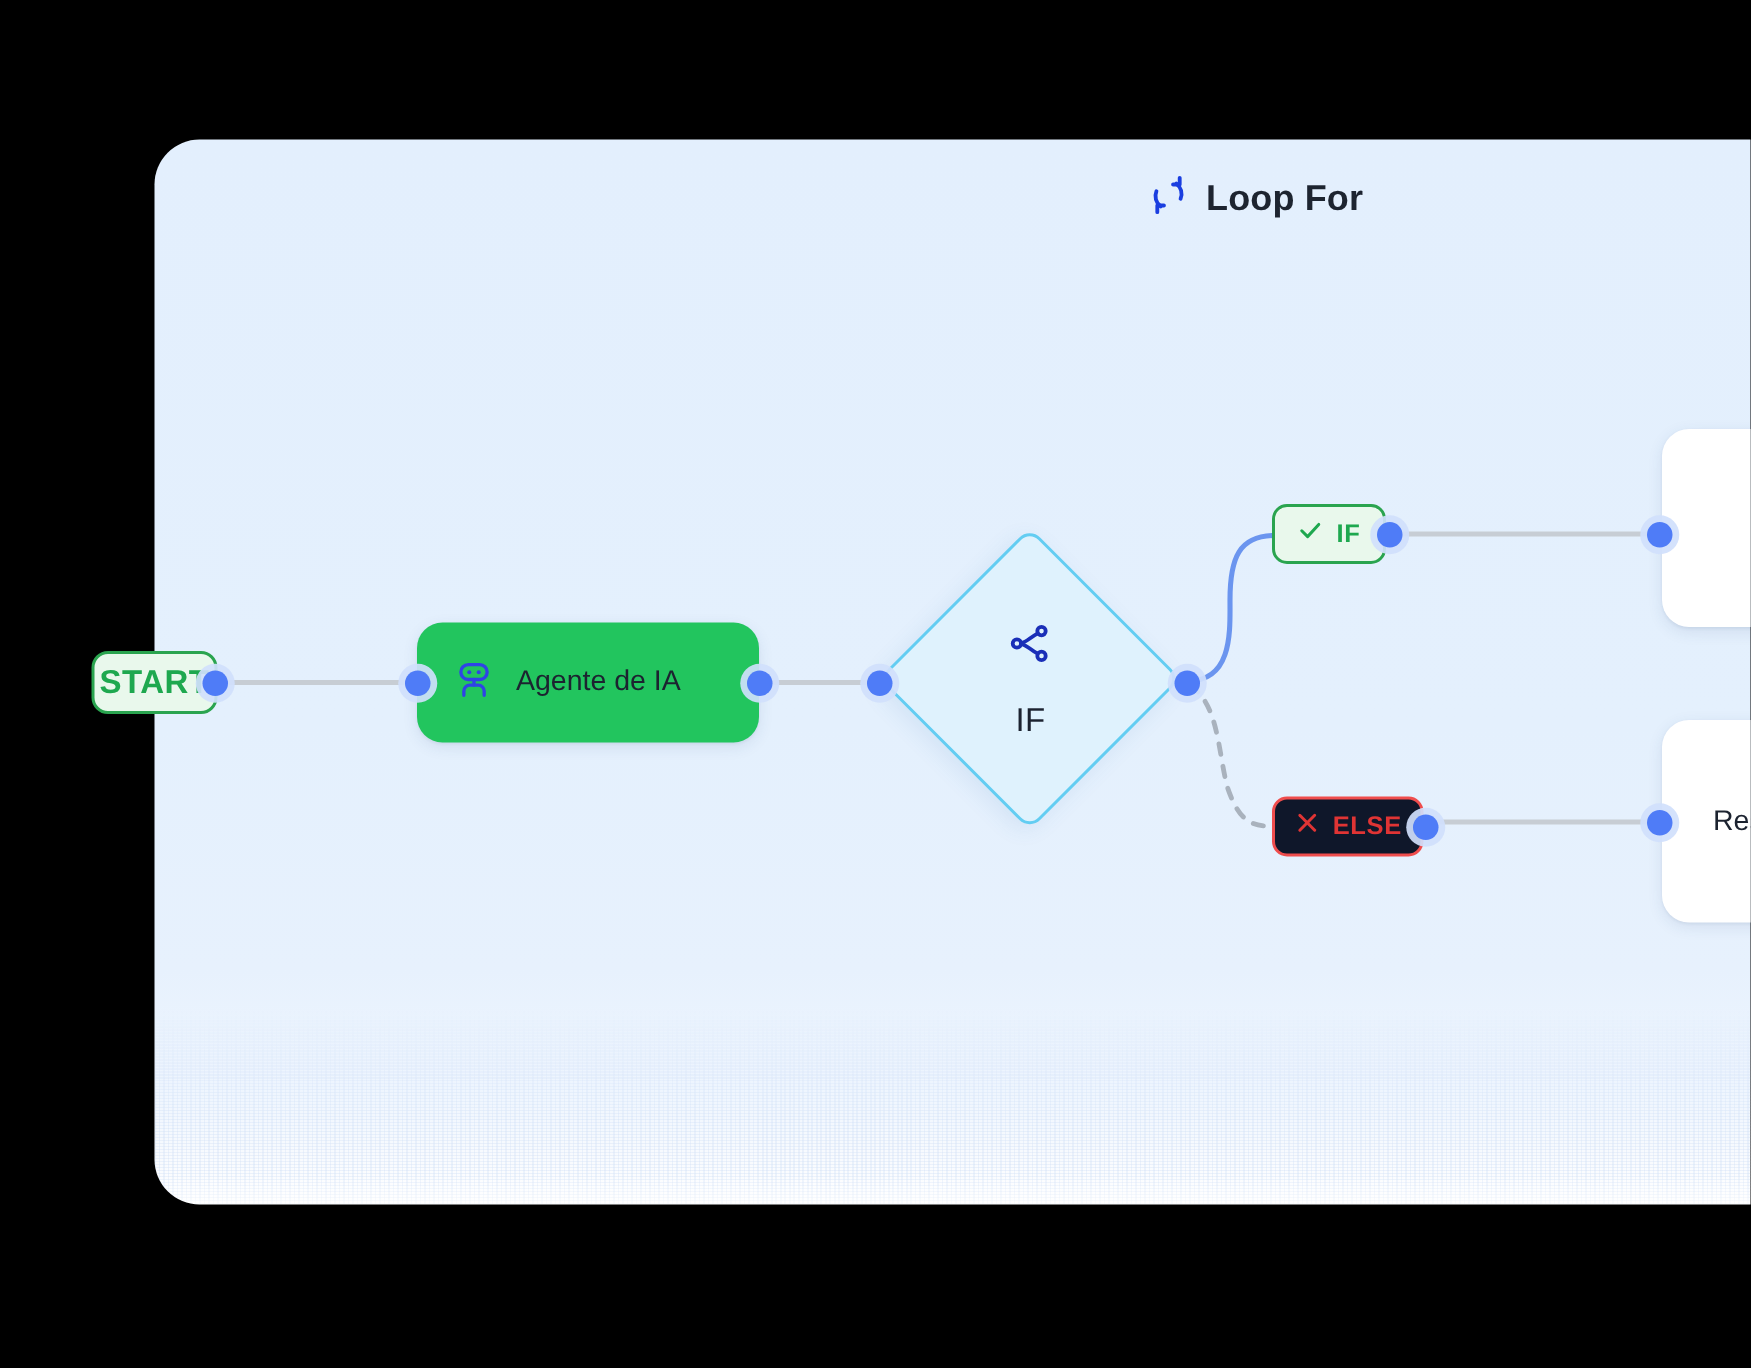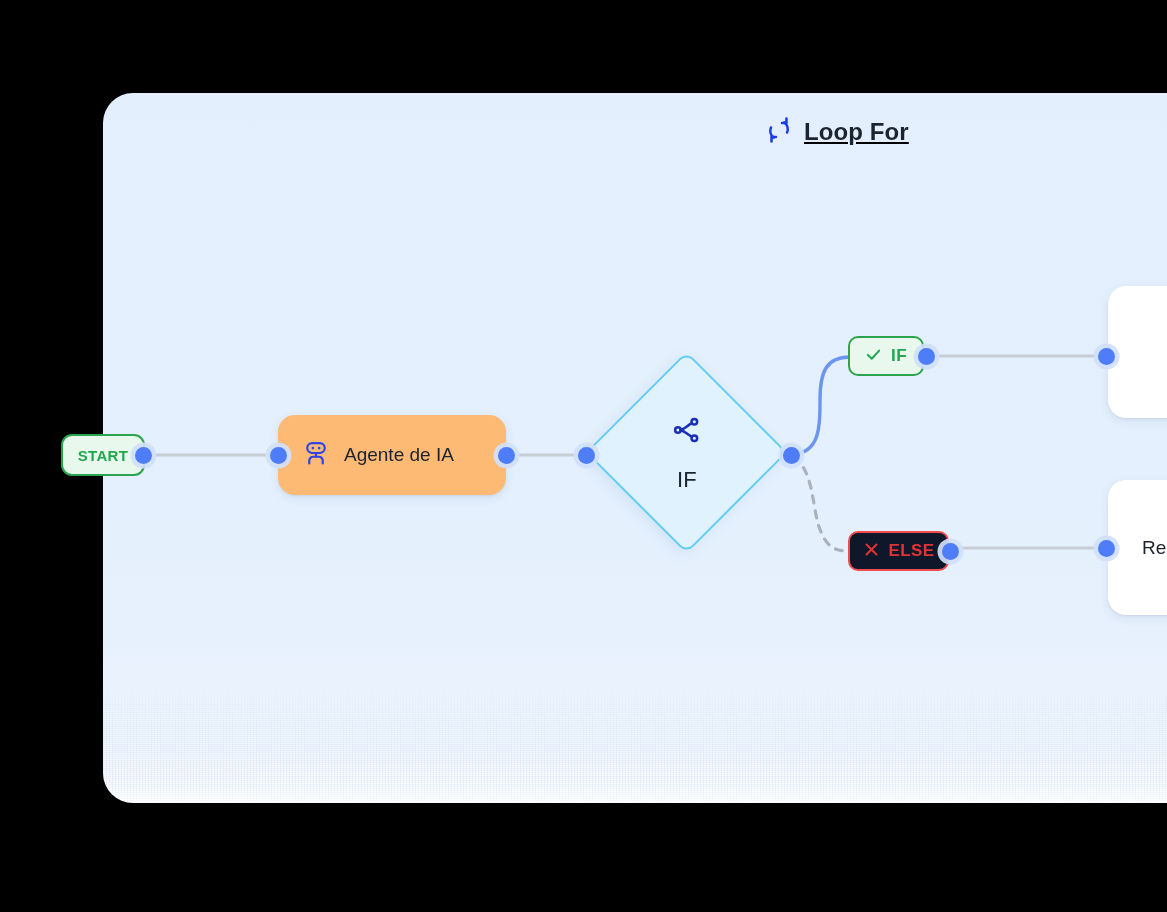--- a/index.html
+++ b/index.html
@@ -53,21 +53,20 @@
 
   
   #loop-title {
     position: absolute;
     left: 765px;
     top: 116px;
     display: flex;
     align-items: center;
     gap: 11px;
     z-index: 12;
-    text-decoration: underline;
   }
   #loop-title .title-text {
     font-size: 24px;
     font-weight: 700;
     color: #1d2430;
     letter-spacing: .1px;
     white-space: nowrap;
   }
 
   
@@ -101,33 +100,33 @@
     height: 42px;
     border: 2px solid #2aa44f;
     border-radius: 11px;
     background: #e9f8ec;
     display: flex;
     align-items: center;
     justify-content: center;
     z-index: 10;
   }
   #node-start .label {
-    font-size: 15px;
+    font-size: 22px;
     font-weight: 700;
     color: #1ea84f;
     letter-spacing: .3px;
   }
 
   
   #node-agent {
     left: 278px;
     top: 415px;
     width: 228px;
     height: 80px;
-    background: #fdba74;
+    background: #22c55e;
     border-radius: 17px;
     box-shadow: 0 3px 10px rgba(40,70,120,.10), 0 1px 2px rgba(40,70,120,.07);
     display: flex;
     align-items: center;
     gap: 14px;
     padding-left: 24px;
   }
   #node-agent .label {
     font-size: 19px;
     color: #1c2330;

